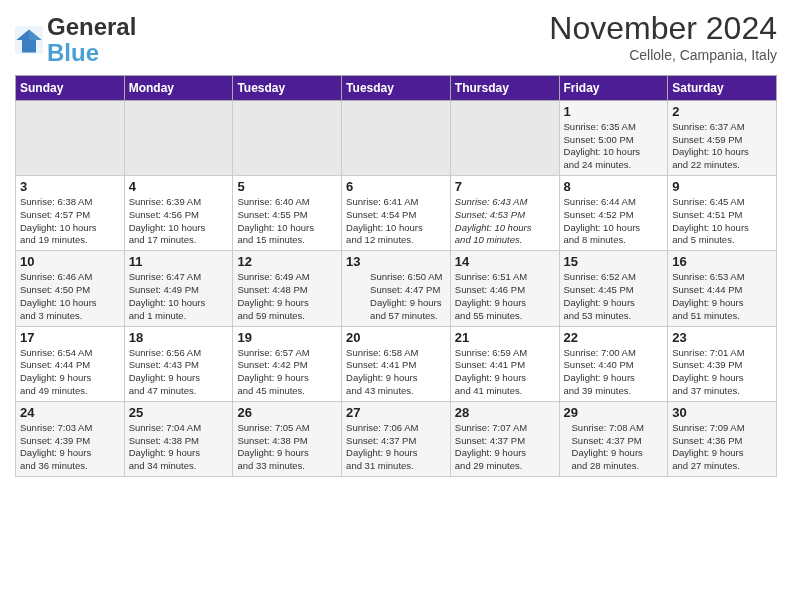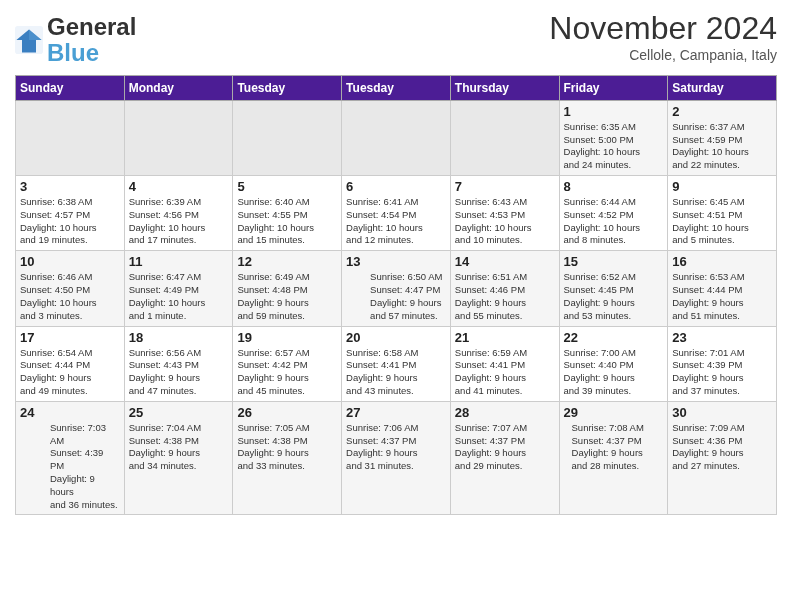--- a/index.html
+++ b/index.html
@@ -171,21 +171,21 @@
         </td>
         <td>
           <span class="day-number">6</span>
           <div class="cell-content" style="white-space: pre-line;">Sunrise: 6:41 AM
 Sunset: 4:54 PM
 Daylight: 10 hours
 and 12 minutes.</div>
         </td>
         <td>
           <span class="day-number">7</span>
-          <div class="cell-content" style="white-space: pre-line;">Sunrise: 6:43 AM
+          <div class="cell-content" style="white-space: pre-line; font-style: italic;">Sunrise: 6:43 AM
 Sunset: 4:53 PM
 Daylight: 10 hours
 and 10 minutes.</div>
         </td>
         <td>
           <span class="day-number">8</span>
           <div class="cell-content" style="white-space: pre-line;">Sunrise: 6:44 AM
 Sunset: 4:52 PM
 Daylight: 10 hours
 and 8 minutes.</div>
@@ -296,21 +296,21 @@
           <span class="day-number">23</span>
           <div class="cell-content" style="white-space: pre-line;">Sunrise: 7:01 AM
 Sunset: 4:39 PM
 Daylight: 9 hours
 and 37 minutes.</div>
         </td>
       </tr>
       <tr>
         <td>
           <span class="day-number">24</span>
-          <div class="cell-content" style="white-space: pre-line; margin-left: 30px;">Sunrise: 7:03 AM
+          <div class="cell-content" style="white-space: pre-line;">Sunrise: 7:03 AM
 Sunset: 4:39 PM
 Daylight: 9 hours
 and 36 minutes.</div>
         </td>
         <td>
           <span class="day-number">25</span>
           <div class="cell-content" style="white-space: pre-line;">Sunrise: 7:04 AM
 Sunset: 4:38 PM
 Daylight: 9 hours
 and 34 minutes.</div>

